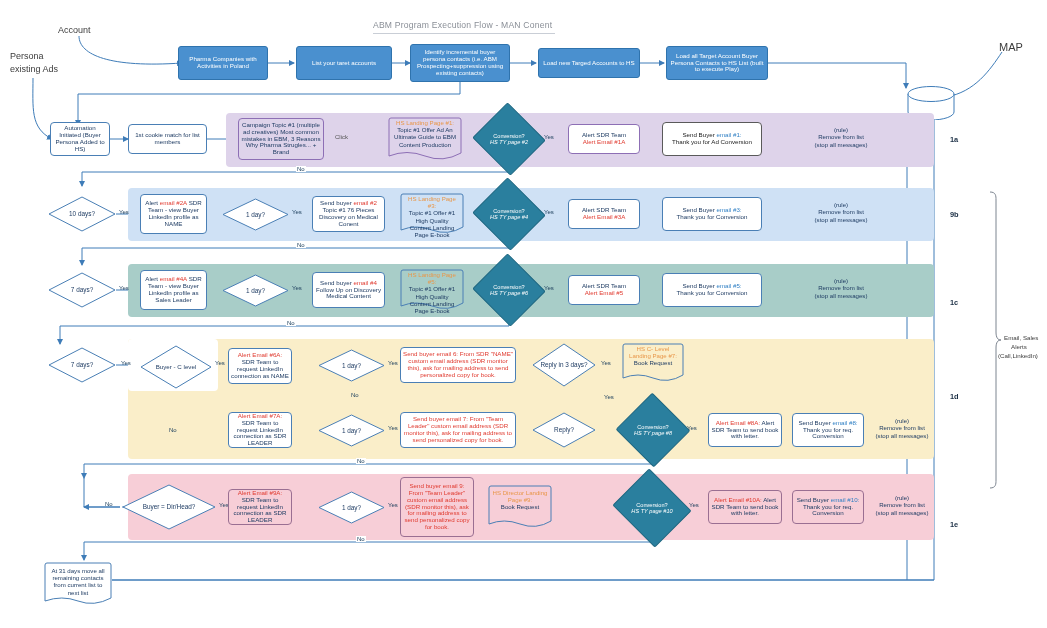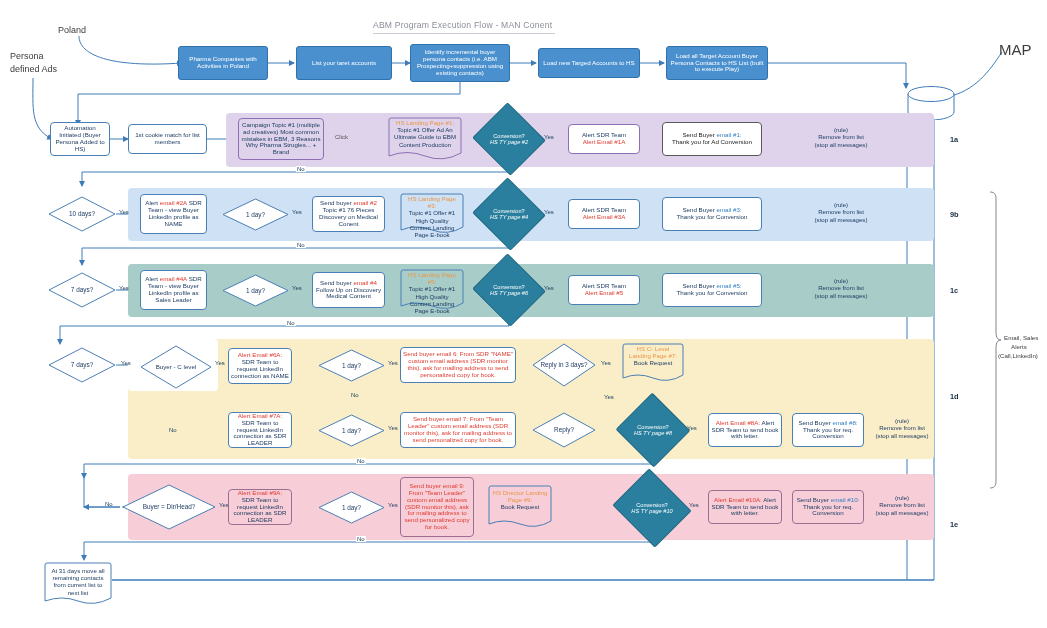--- a/index.html
+++ b/index.html
@@ -150,24 +150,24 @@
 
       <path d="M652,533 L652,542 L84,542 L84,560" marker-end="url(#ar)"></path>
 
       <path d="M112,580 L934,580"></path>
     </g>
   </svg>
 
   <div class="title" style="left:373px;top:20px;">ABM Program Execution Flow - MAN Conent</div>
   <div style="position:absolute;left:373px;top:33px;width:182px;height:1px;background:#c9ced6;"></div>
 
-  <div class="freetext" style="left:58px;top:25px;font-size:9px;">Poland</div>
+  <div class="freetext" style="left:58px;top:25px;font-size:9px;">Account</div>
   <div class="freetext" style="left:10px;top:51px;font-size:9px;">Persona</div>
-  <div class="freetext" style="left:10px;top:64px;font-size:9px;">defined Ads</div>
-  <div class="freetext" style="left:999px;top:41px;font-size:15px;">MAP</div>
+  <div class="freetext" style="left:10px;top:64px;font-size:9px;">existing Ads</div>
+  <div class="freetext" style="left:999px;top:41px;font-size:11px;">MAP</div>
 
   <div class="cyl" style="left:906px;top:86px;">
     <svg width="50" height="34" viewBox="0 0 50 34">
       <path d="M2,8 L2,26 A23,8 0 0 0 48,26 L48,8 Z" fill="#ffffff" stroke="#3e7cb8" stroke-width="1"></path>
       <ellipse cx="25" cy="8" rx="23" ry="7.5" fill="#ffffff" stroke="#3e7cb8" stroke-width="1"></ellipse>
     </svg>
   </div>
 
   <div style="position:absolute;left:988px;top:190px;">
     <svg width="14" height="300" viewBox="0 0 14 300">
@@ -310,21 +310,21 @@
       <span>Send Buyer </span><span class="blue">email #3:</span><br>
       <span>Thank you for Conversion</span>
     </span>
   </div>
   <div class="ruleTxt" style="left:786px;top:201px;width:110px;">
     <span>(rule)</span><br>
     <span>Remove from list</span><br>
     <span>(stop all messages)</span>
   </div>
 
-  <div class="rowtag" style="left:950px;top:286px;">1c</div>
+  <div class="rowtag" style="left:950px;top:298px;">1c</div>
   <div class="diam" style="left:48px;top:272px;width:68px;height:36px;">
     <svg style="position:absolute;left:0;top:0;" width="68" height="36" viewBox="0 0 68 36">
       <polygon points="34,1 67,18 34,35 1,18" fill="#fff" stroke="#4a7fb5" stroke-width="1"></polygon>
     </svg>
     <div class="lb">7 days?</div>
   </div>
   <div class="lbl nobg" style="left:118px;top:285px;">Yes</div>
   <div class="node proc" style="left:140px;top:270px;width:67px;height:40px;">
     <span class="inner">
       <span>Alert </span><span class="red">email #4A</span><span> SDR Team - view Buyer LinkedIn profile as Sales Leader</span>

